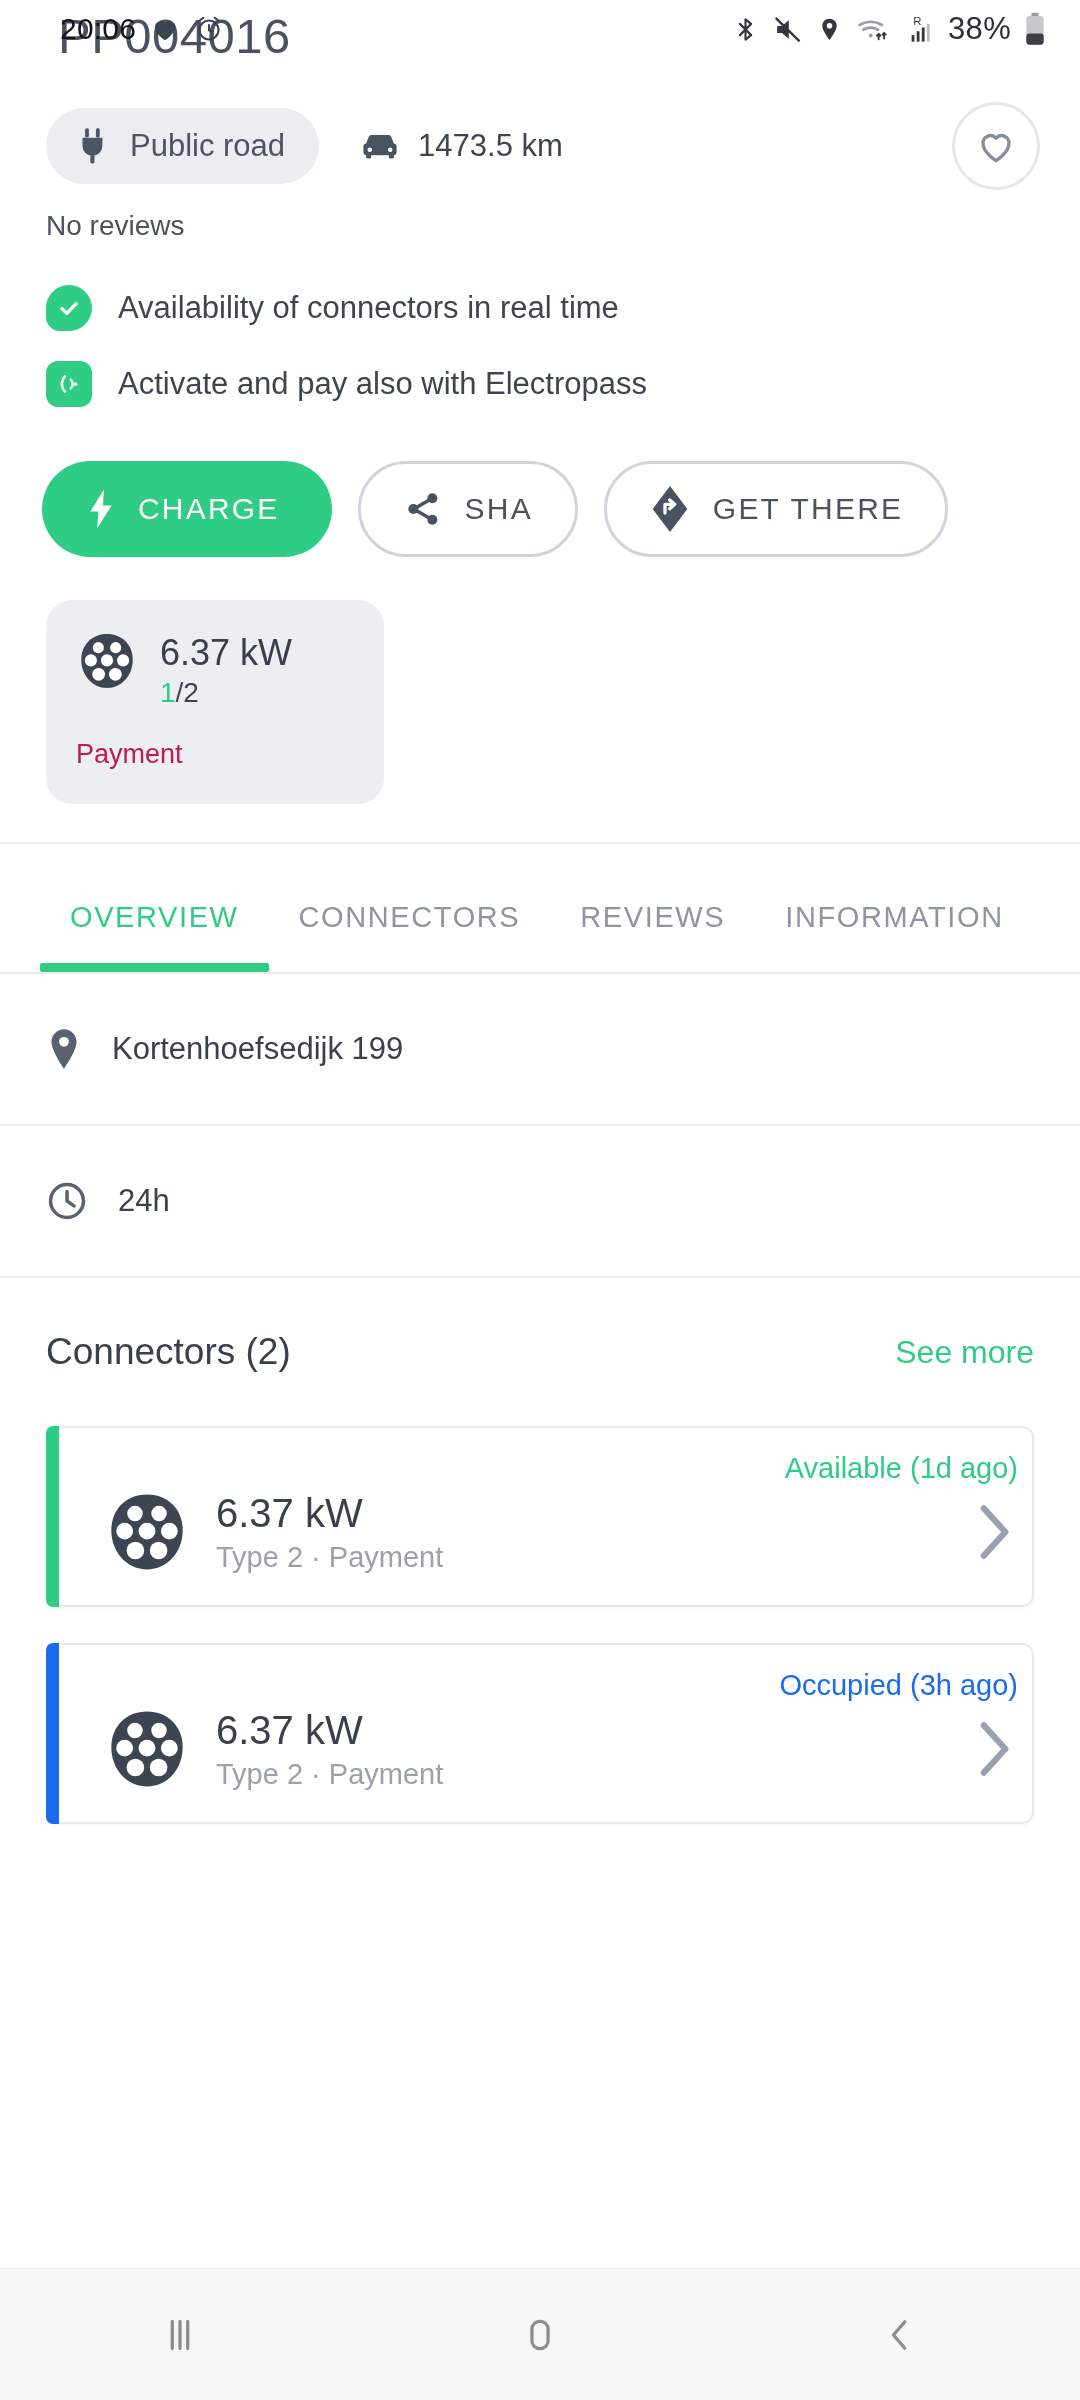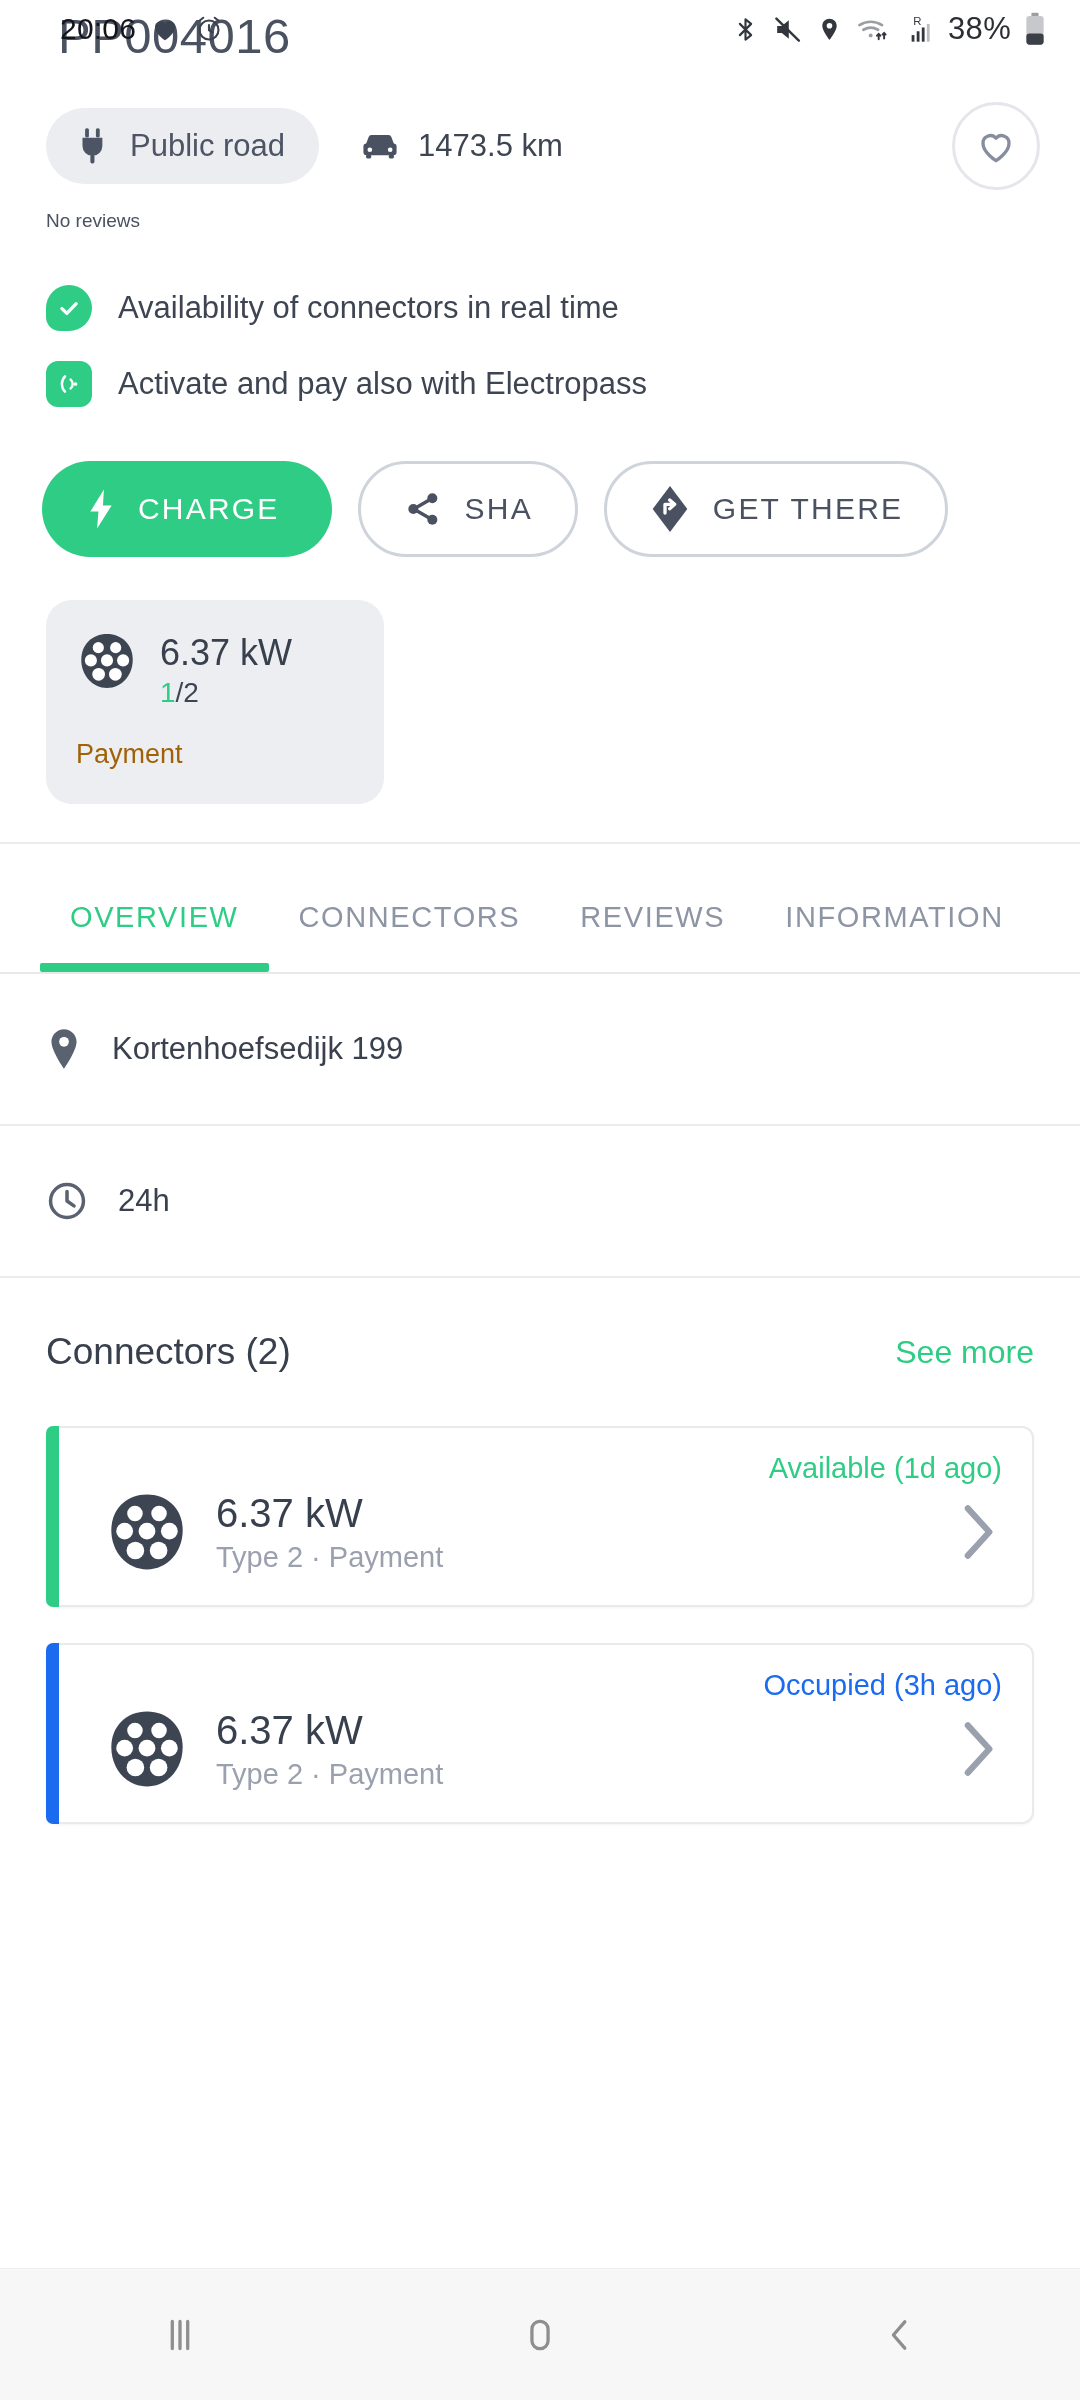--- a/index.html
+++ b/index.html
@@ -82,21 +82,21 @@
     width: 88px; height: 88px;
     border: 3px solid #e4e6ec;
     border-radius: 50%;
     display: flex; align-items: center; justify-content: center;
     background: #fff;
   }
 
   
   .reviews {
     padding: 16px 46px 0 46px;
-    font-size: 19px;
+    font-size: 28px;
     color: #4a5160;
     height: 56px;
   }
 
   
   .features { padding: 26px 46px 0 46px; }
   .feature {
     display: flex;
     align-items: center;
     gap: 26px;
@@ -158,21 +158,21 @@
     width: 338px;
     background: #eceef2;
     border-radius: 26px;
     padding: 30px 30px 34px 30px;
   }
   .power-top { display: flex; align-items: flex-start; gap: 22px; }
   .power-texts { padding-top: 2px; }
   .power-kw { font-size: 36px; color: #39404d; line-height: 1.15; }
   .power-frac { font-size: 28px; color: #3e4552; margin-top: 4px; }
   .power-frac .avail { color: #2ecc84; }
-  .power-pay { font-size: 27px; color: #a16207; margin-top: 30px; }
+  .power-pay { font-size: 27px; color: #be185d; margin-top: 30px; }
 
   
   .tabs-sep { margin-top: 38px; height: 2px; background: #ececec; }
   .tabs {
     display: flex;
     align-items: flex-end;
     height: 128px;
     padding: 0 0 0 40px;
     gap: 0;
     overflow: hidden;
@@ -220,21 +220,21 @@
   }
   .conn-title { font-size: 37px; color: #39404d; }
   .conn-more { font-size: 32px; color: #2ecc84; }
 
   .conn-card {
     position: relative;
     margin: 0 46px 36px 46px;
     background: #ffffff;
     border: 2px solid #e9eaee;
     border-radius: 12px;
-    padding: 26px 30px 30px 66px;
+    padding: 26px 14px 30px 66px;
     min-height: 178px;
     box-shadow: 0 1px 3px rgba(0,0,0,.05);
   }
   .conn-bar {
     position: absolute;
     left: -2px; top: -2px; bottom: -2px;
     width: 13px;
     border-radius: 7px 0 0 7px;
   }
   .conn-status {

